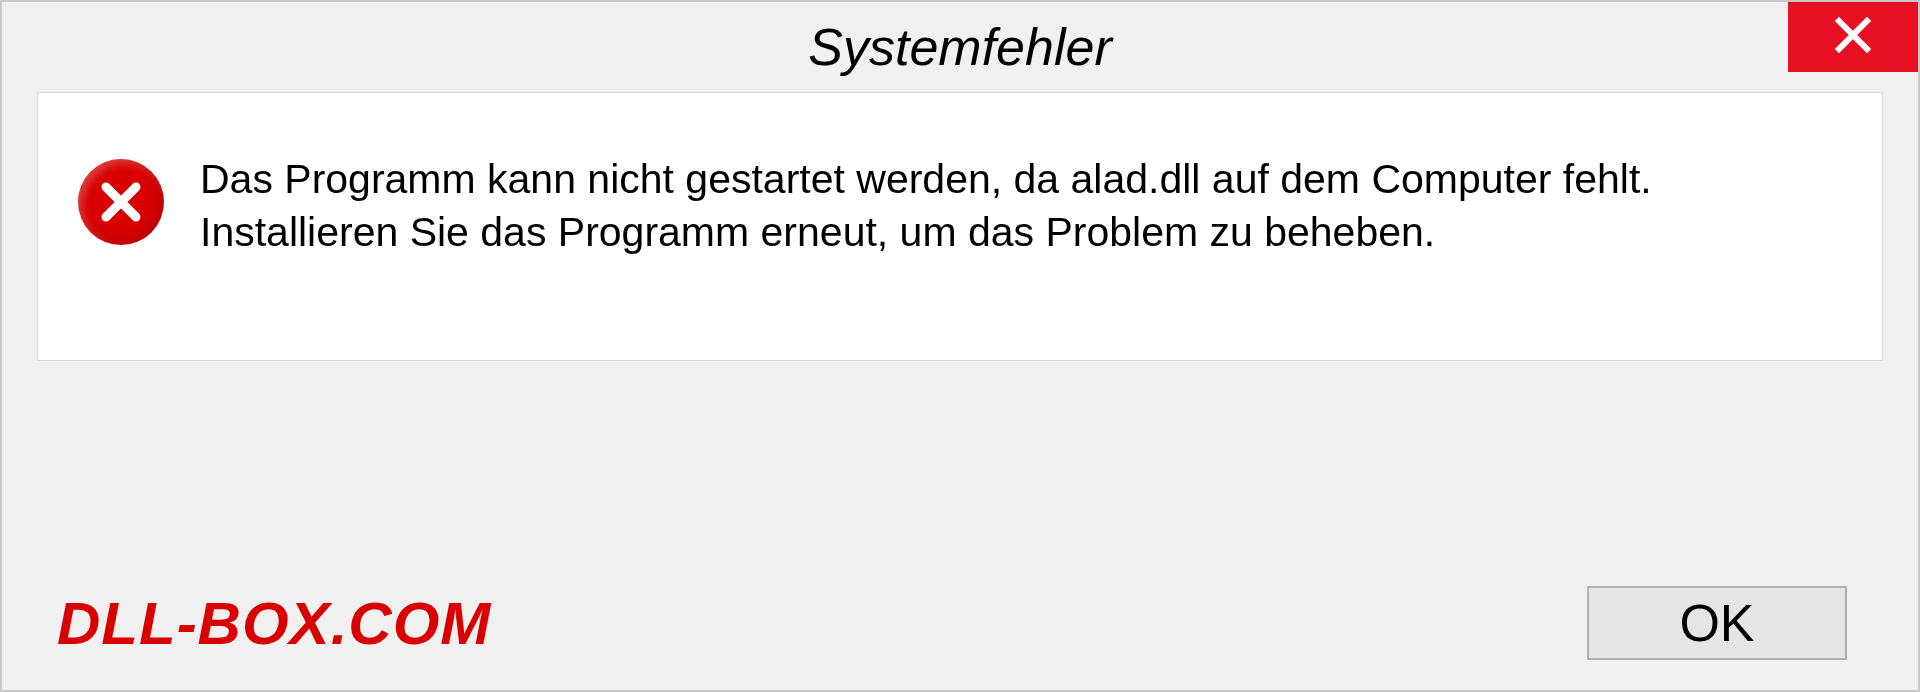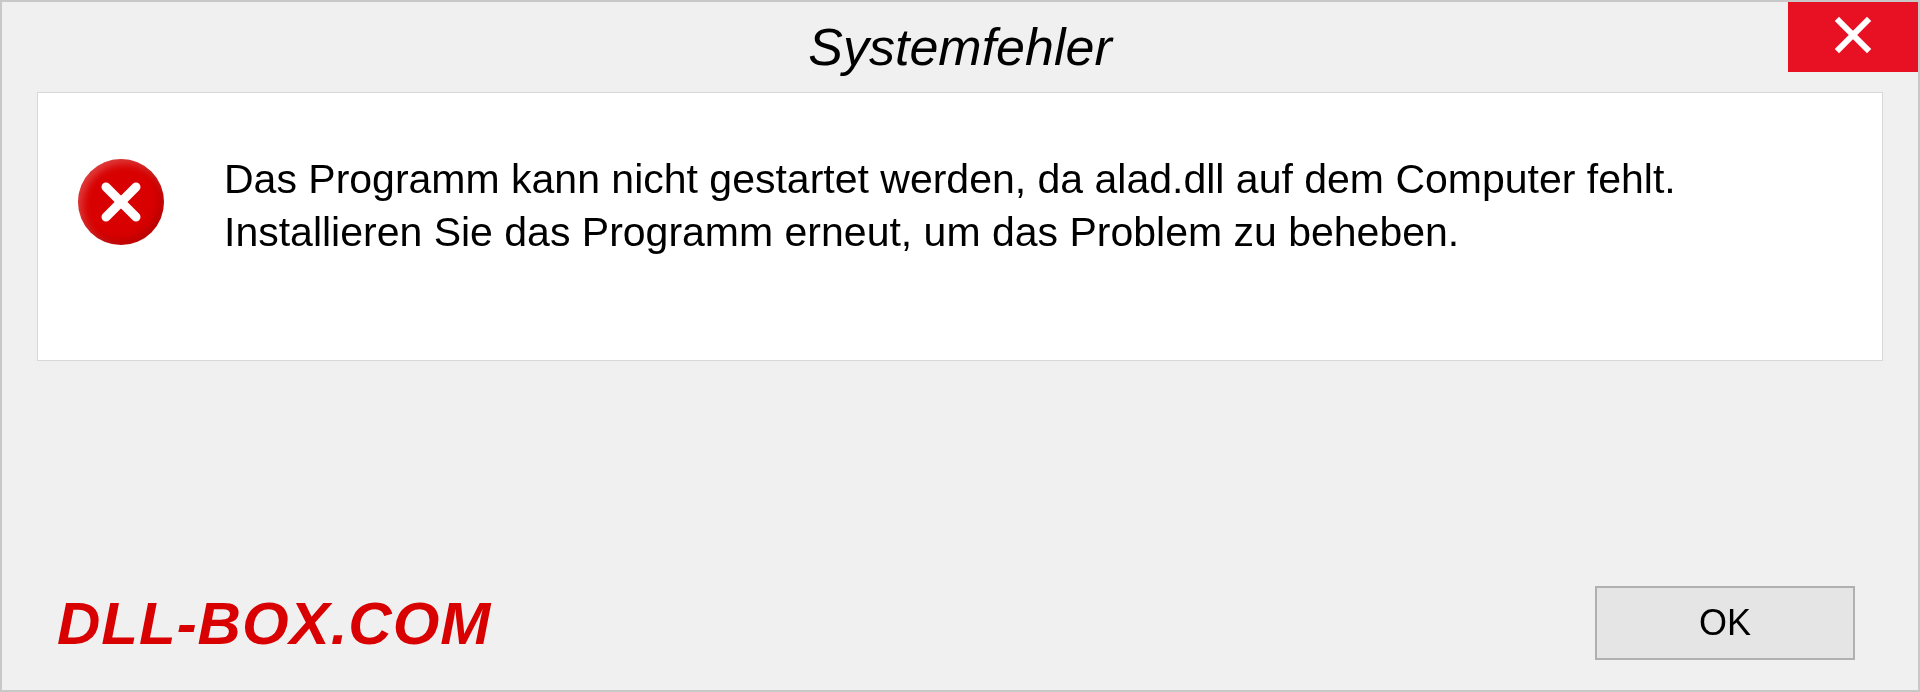--- a/index.html
+++ b/index.html
@@ -50,21 +50,21 @@
       width: 40px;
       height: 40px;
     }
     .content-area {
       margin: 0 35px;
       background: #ffffff;
       border: 1px solid #d8d8d8;
       padding: 60px 40px 100px 40px;
       display: flex;
       align-items: flex-start;
-      gap: 60px;
+      gap: 36px;
     }
     .error-icon {
       width: 86px;
       height: 86px;
       flex-shrink: 0;
       margin-top: 6px;
     }
     .error-icon-circle {
       width: 86px;
       height: 86px;
@@ -82,40 +82,40 @@
     .message {
       font-size: 41px;
       color: #000;
       line-height: 1.3;
       padding-right: 40px;
     }
     .footer {
       position: absolute;
       bottom: 30px;
       left: 0;
-      right: 8px;
+      right: 16px;
       padding: 0 55px;
       display: flex;
       align-items: center;
       justify-content: space-between;
     }
     .watermark {
       font-size: 60px;
       font-weight: 900;
       font-style: italic;
       color: #d80000;
       letter-spacing: 1px;
       font-family: Arial, Helvetica, sans-serif;
     }
     .ok-btn {
       width: 260px;
       height: 74px;
       background: #e5e5e5;
       border: 2px solid #b0b0b0;
-      font-size: 36px;
+      font-size: 52px;
       color: #000;
       display: flex;
       align-items: center;
       justify-content: center;
       cursor: pointer;
     }
   </style>
 </head>
 <body>
 

